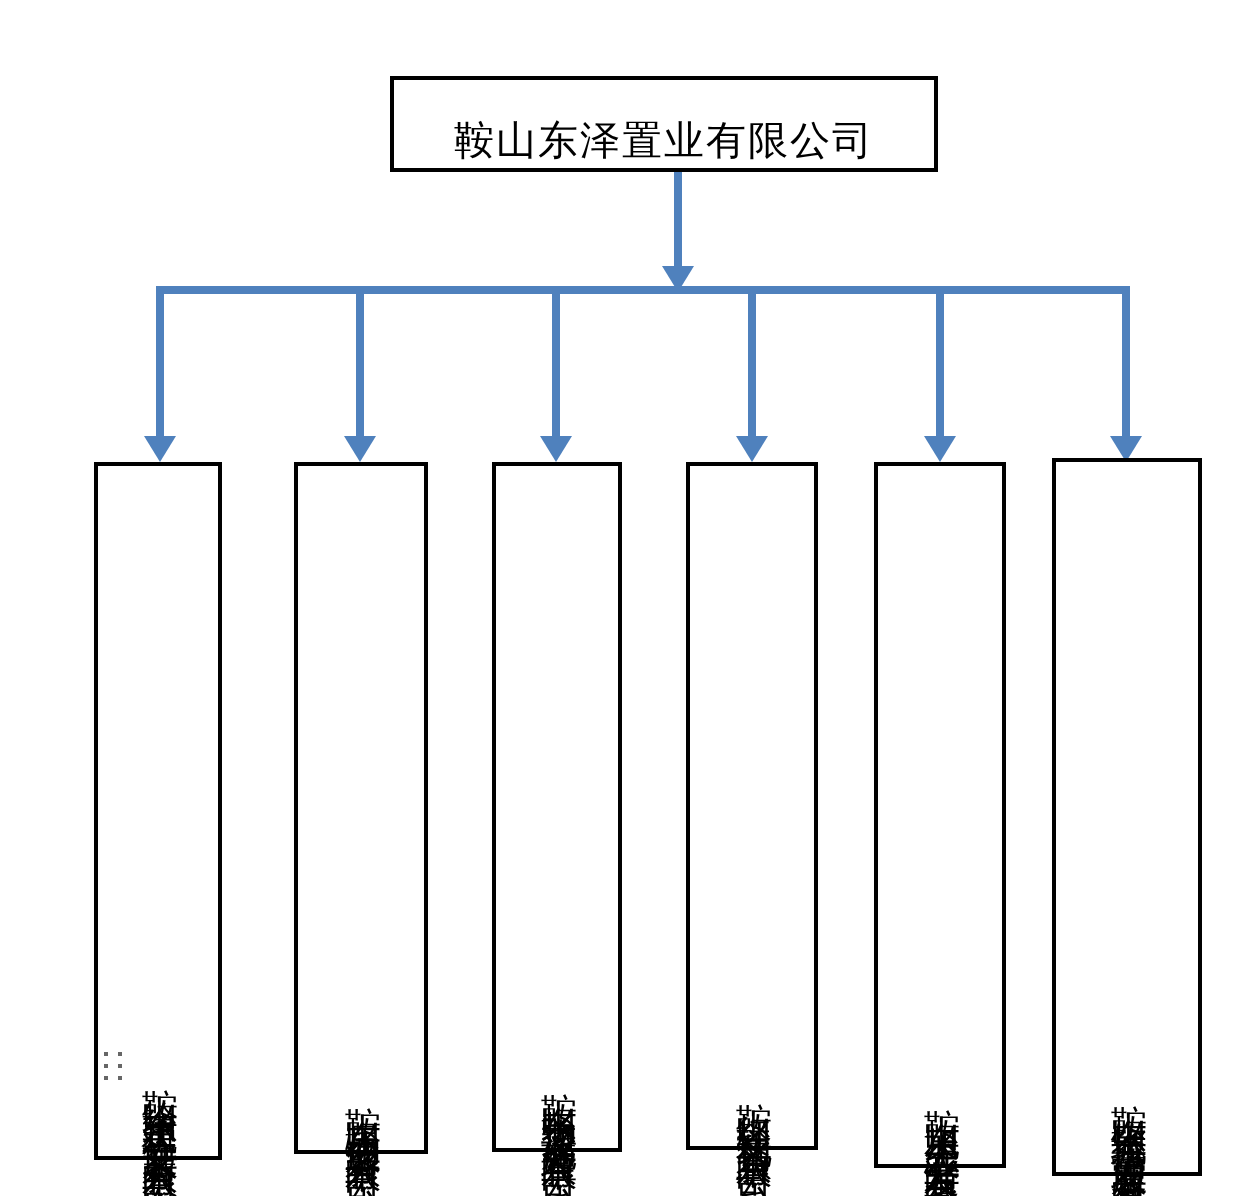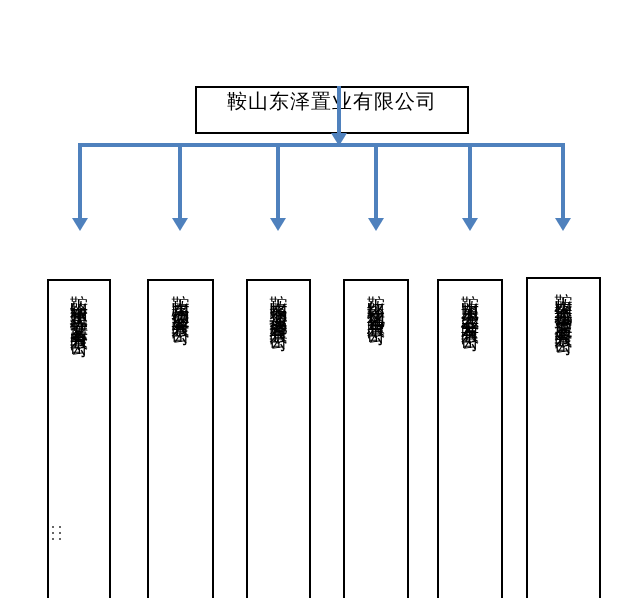--- a/index.html
+++ b/index.html
@@ -21,23 +21,22 @@
     height: 598px;
     background: #ffffff;
     overflow: hidden;
   }
   .box {
     position: absolute;
     box-sizing: border-box;
     border: 2px solid #000000;
     background: #ffffff;
     display: flex;
-    align-items: flex-start;
+    align-items: flex-end;
     justify-content: center;
-    margin-top: 48px;
   }
   .root-box {
     left: 195px; top: 38px;
     width: 274px; height: 48px;
     font-size: 20px;
     letter-spacing: 1px;
     white-space: nowrap;
   }
   .sub-box { top: 231px; }
   .sub-1 { left: 47px;  width: 64px; height: 349px; }

